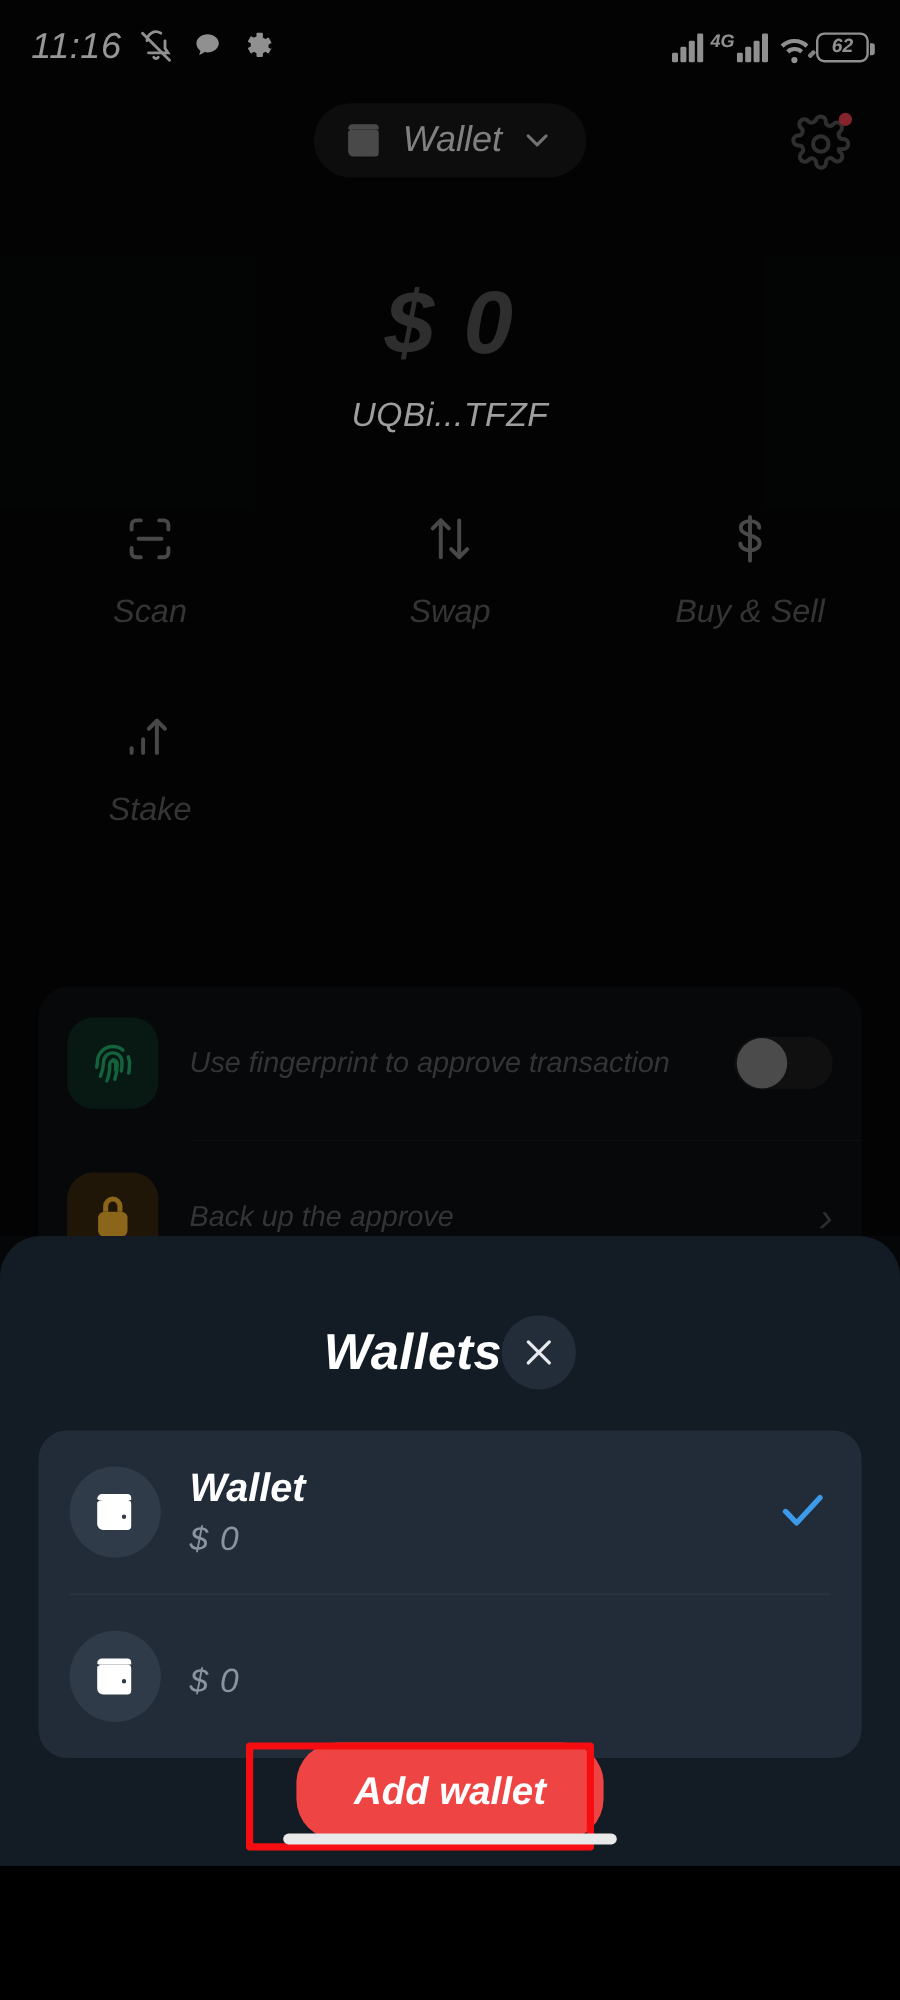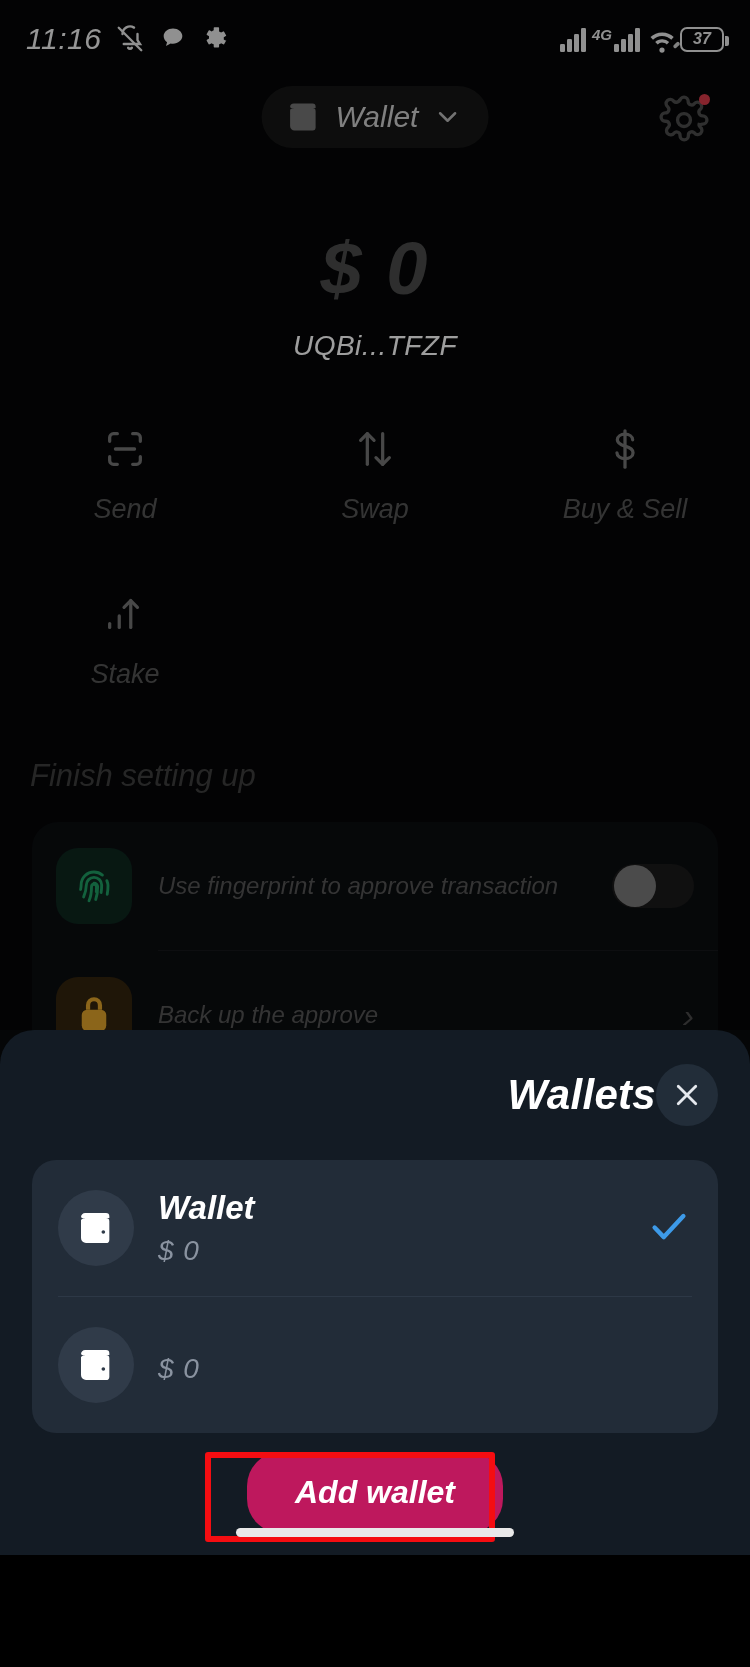--- a/index.html
+++ b/index.html
@@ -111,22 +111,23 @@
     background: rgba(0,0,0,.38);
   }
 
   
   .sheet {
     position: absolute; left: 0; right: 0; bottom: 0; top: 1030px;
     background: #131b24;
     border-radius: 34px 34px 0 0;
   }
   .sheet-head {
-    display: flex; align-items: center; justify-content: flex-end;
+    display: flex; align-items: center; justify-content: center;
     padding: 34px 32px 0 32px;
+    margin-top: 32px;
   }
   .sheet-title { color: #fff; font-size: 42px; font-weight: 700; letter-spacing: .3px; }
   .close-btn {
     width: 62px; height: 62px; border-radius: 50%;
     background: #222d39; display: flex; align-items: center; justify-content: center;
   }
   .wallet-list {
     margin: 34px 32px 0 32px;
     background: #222c38; border-radius: 24px; overflow: hidden;
   }
@@ -138,21 +139,21 @@
   .wmeta { flex: 1; }
   .wname { color: #fff; font-size: 33px; font-weight: 700; }
   .wbal  { color: #8a93a0; font-size: 28px; margin-top: 8px; letter-spacing: 1px; }
   .wdiv { height: 1px; background: #2d3846; margin: 0 26px; }
 
   .addwrap {
     position: absolute; left: 0; right: 0; top: 422px;
     display: flex; align-items: center; justify-content: center;
   }
   .add-btn {
-    background: #be185d; border-radius: 34px;
+    background: #ef4444; border-radius: 34px;
     padding: 22px 48px;
     color: #fff; font-size: 32px; font-weight: 600;
   }
   .redbox {
     position: absolute; left: 205px; top: 1452px;
     width: 290px; height: 90px;
     border: 6px solid #f50d11; border-radius: 3px;
     pointer-events: none;
   }
   .homebar {
@@ -197,21 +198,21 @@
           <rect x="21" y="2" width="5" height="24" rx="1.2"></rect>
         </svg>
       </div>
       <svg class="sb-ico" width="34" height="28" viewBox="0 0 34 28" fill="#e8e8e8">
         <path d="M16 22.5a2.6 2.6 0 1 0 0 5.2 2.6 2.6 0 0 0 0-5.2z"></path>
         <path d="M16 14.2c-2.6 0-5 1-6.8 2.7l2.5 2.6A6.9 6.9 0 0 1 16 17.6c1.8 0 3.5.7 4.8 1.9l2.4-2.6A9.9 9.9 0 0 0 16 14.2z"></path>
         <path d="M16 7.5c-4.4 0-8.5 1.7-11.5 4.6l2.5 2.6A13.3 13.3 0 0 1 16 10.9c3.6 0 6.9 1.4 9.3 3.8l2.4-2.6A16.4 16.4 0 0 0 16 7.5z"></path>
         <path d="M27.5 20.5l2.4-2.4a2 2 0 1 1 2.6 2.6l-2.4 2.4a2 2 0 0 1-2.6-2.6z" opacity=".9"></path>
       </svg>
       <div class="batt">
-        <span>37</span>
+        <span>62</span>
       </div>
     </div>
   </div>
 
   <div class="topbar">
     <div class="wallet-chip">
       <svg width="36" height="30" viewBox="0 0 24 20" fill="#777">
         <path d="M3 3.5A2.5 2.5 0 0 1 5.5 1H18a2 2 0 0 1 2 2v1H5.5A2.5 2.5 0 0 1 3 3.5z"></path>
         <path d="M3 5.2V16a3 3 0 0 0 3 3h12a2 2 0 0 0 2-2V6a2 2 0 0 0-2-2H5.8C4.6 4 3.6 4.5 3 5.2z"></path>
       </svg>
@@ -241,21 +242,21 @@
     <div class="action">
       <span class="ico">
         <svg width="46" height="46" viewBox="0 0 24 24" fill="none" stroke="#757575" stroke-width="1.7" stroke-linecap="round" stroke-linejoin="round">
           <path d="M4 8V6a2 2 0 0 1 2-2h2"></path>
             <path d="M16 4h2a2 2 0 0 1 2 2v2"></path>
           <path d="M20 16v2a2 2 0 0 1-2 2h-2"></path>
             <path d="M8 20H6a2 2 0 0 1-2-2v-2"></path>
           <path d="M7 12h10"></path>
         </svg>
       </span>
-      <span class="txt">Send</span>
+      <span class="txt">Scan</span>
     </div>
 
     <div class="action">
       <span class="ico">
         <svg width="46" height="46" viewBox="0 0 24 24" fill="none" stroke="#757575" stroke-width="1.7" stroke-linecap="round" stroke-linejoin="round">
           <path d="M8 20V4"></path>
             <path d="M4.5 7.5L8 4l3.5 3.5"></path>
           <path d="M16 4v16"></path>
             <path d="M12.5 16.5L16 20l3.5-3.5"></path>
         </svg>
@@ -279,21 +280,20 @@
           <path d="M4 19v-2"></path>
             <path d="M9 19v-6"></path>
           <path d="M15 19V5"></path>
             <path d="M11.5 8.5L15 5l3.5 3.5"></path>
         </svg>
       </span>
       <span class="txt">Stake</span>
     </div>
   </div>
 
-  <div class="section-title">Finish setting up</div>
 
   <div class="setup-card">
     <div class="setup-row">
       <span class="setup-ico ico-finger">
         <svg width="46" height="46" viewBox="0 0 24 24" fill="none" stroke="#1f9d63" stroke-width="1.5" stroke-linecap="round">
           <path d="M12 10.5a1.9 1.9 0 0 1 1.9 1.9c0 2.4-.3 4.6-1 6.6"></path>
           <path d="M9.4 19.7c.9-2 1.3-4.4 1.3-7.3a1.3 1.3 0 0 1 2.6 0c0 .9 0 1.8-.1 2.6"></path>
           <path d="M6.6 17.7A17 17 0 0 0 8 11.5a4 4 0 0 1 8 0c0 1.4-.1 2.7-.3 3.9"></path>
           <path d="M5 13.8c.2-.9.3-1.8.3-2.4A6.7 6.7 0 0 1 12 4.7c1.7 0 3.2.6 4.4 1.6"></path>
           <path d="M18.7 9.2c.4 1 .6 2 .6 2.6 0 1.6-.1 3.1-.4 4.5"></path>

